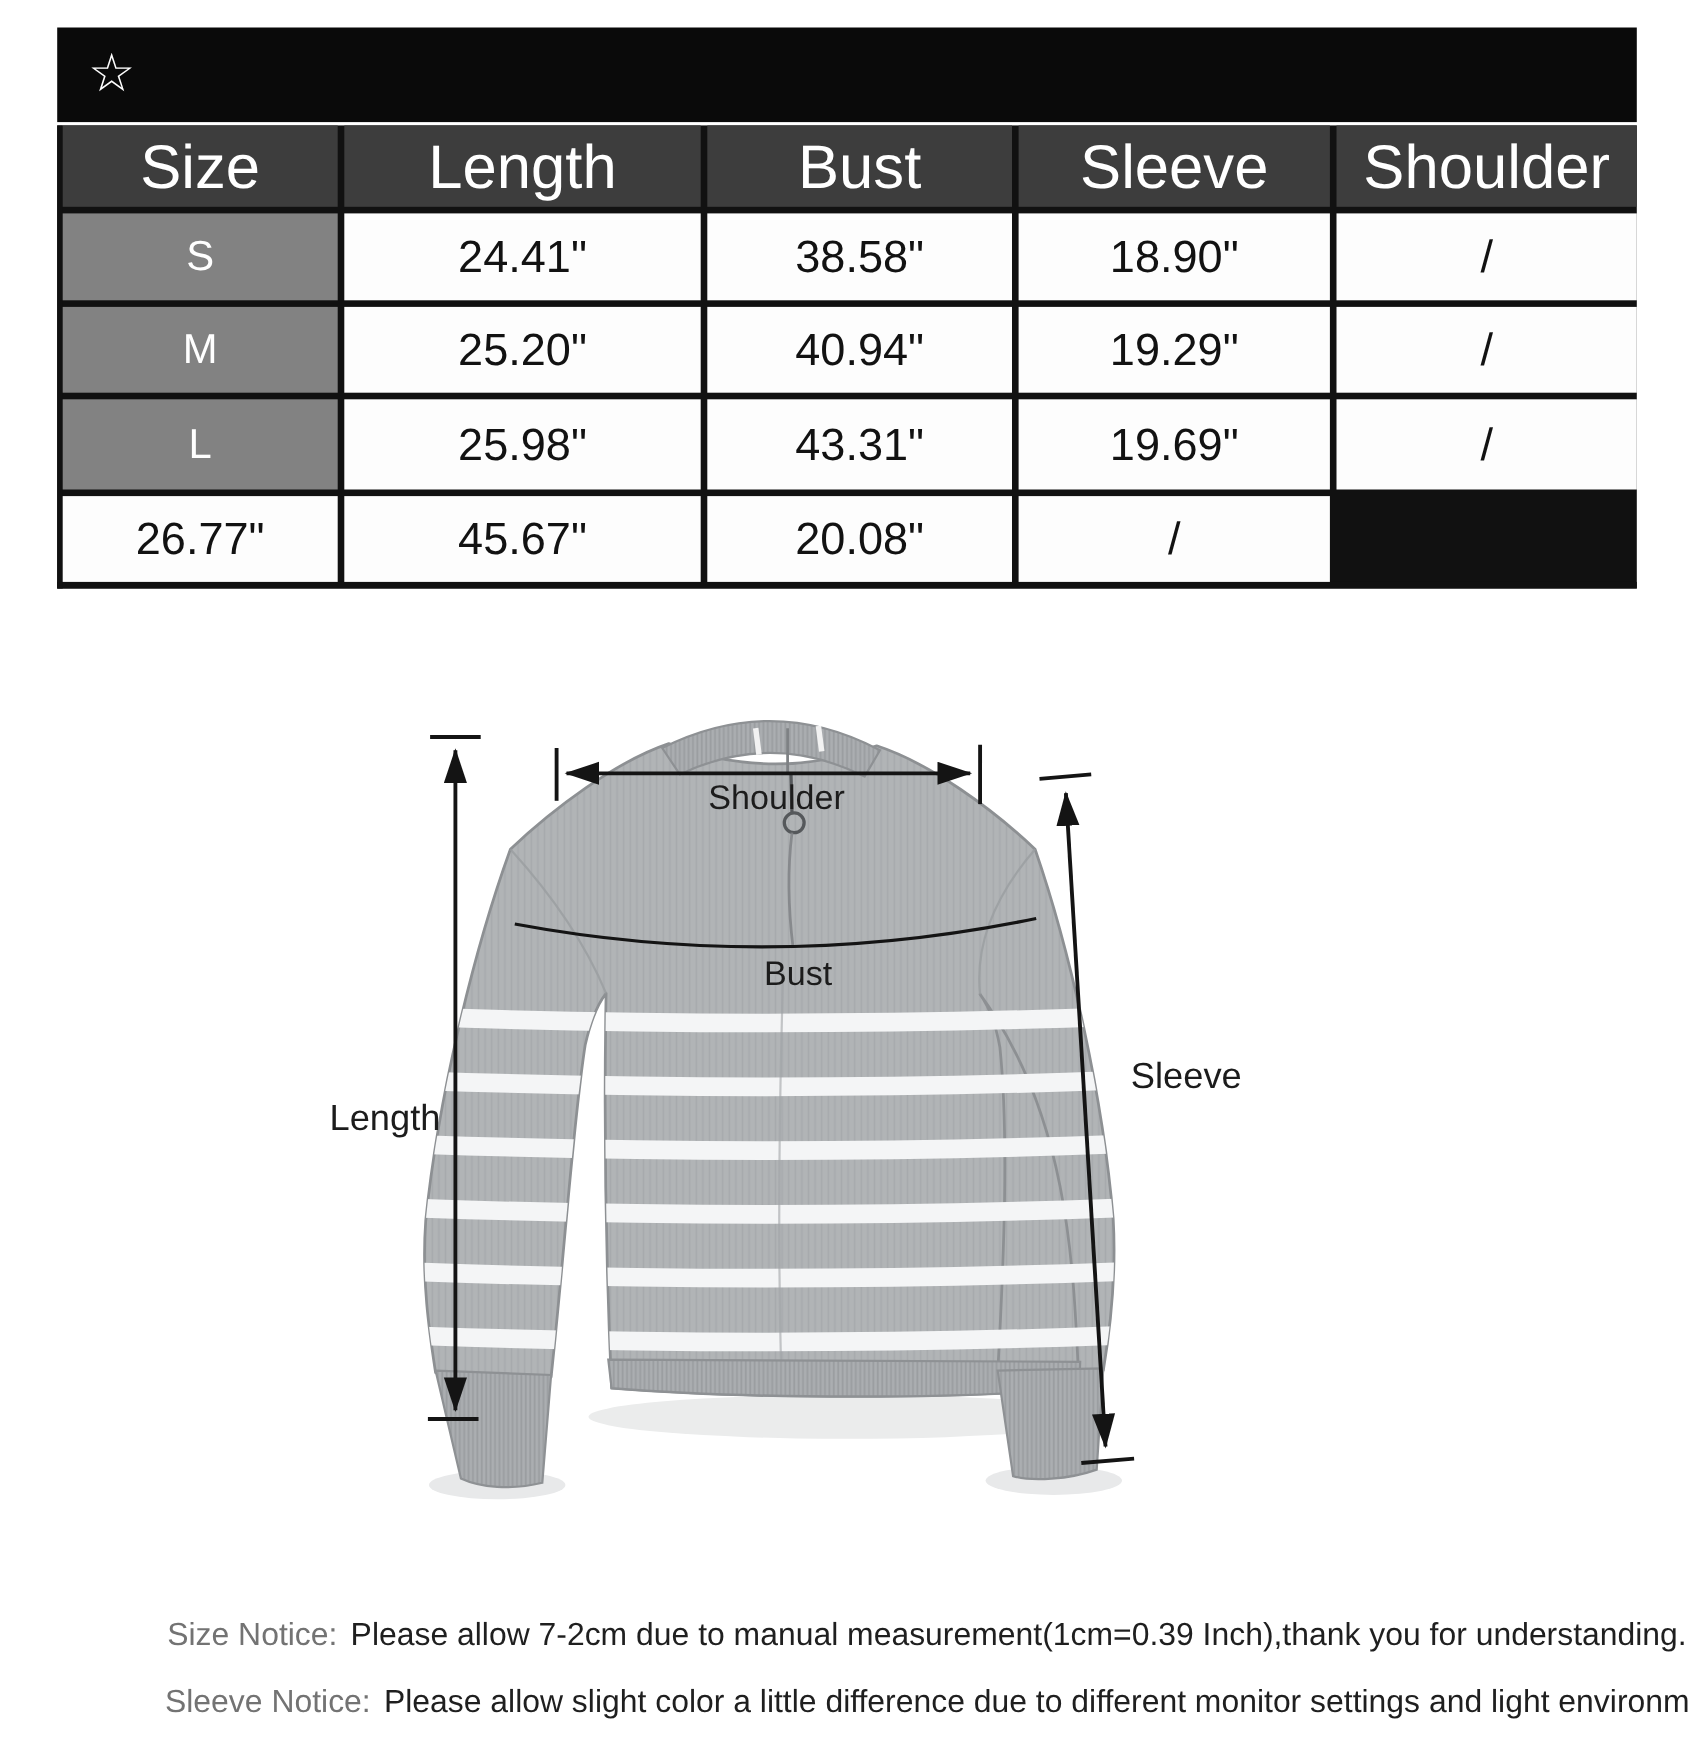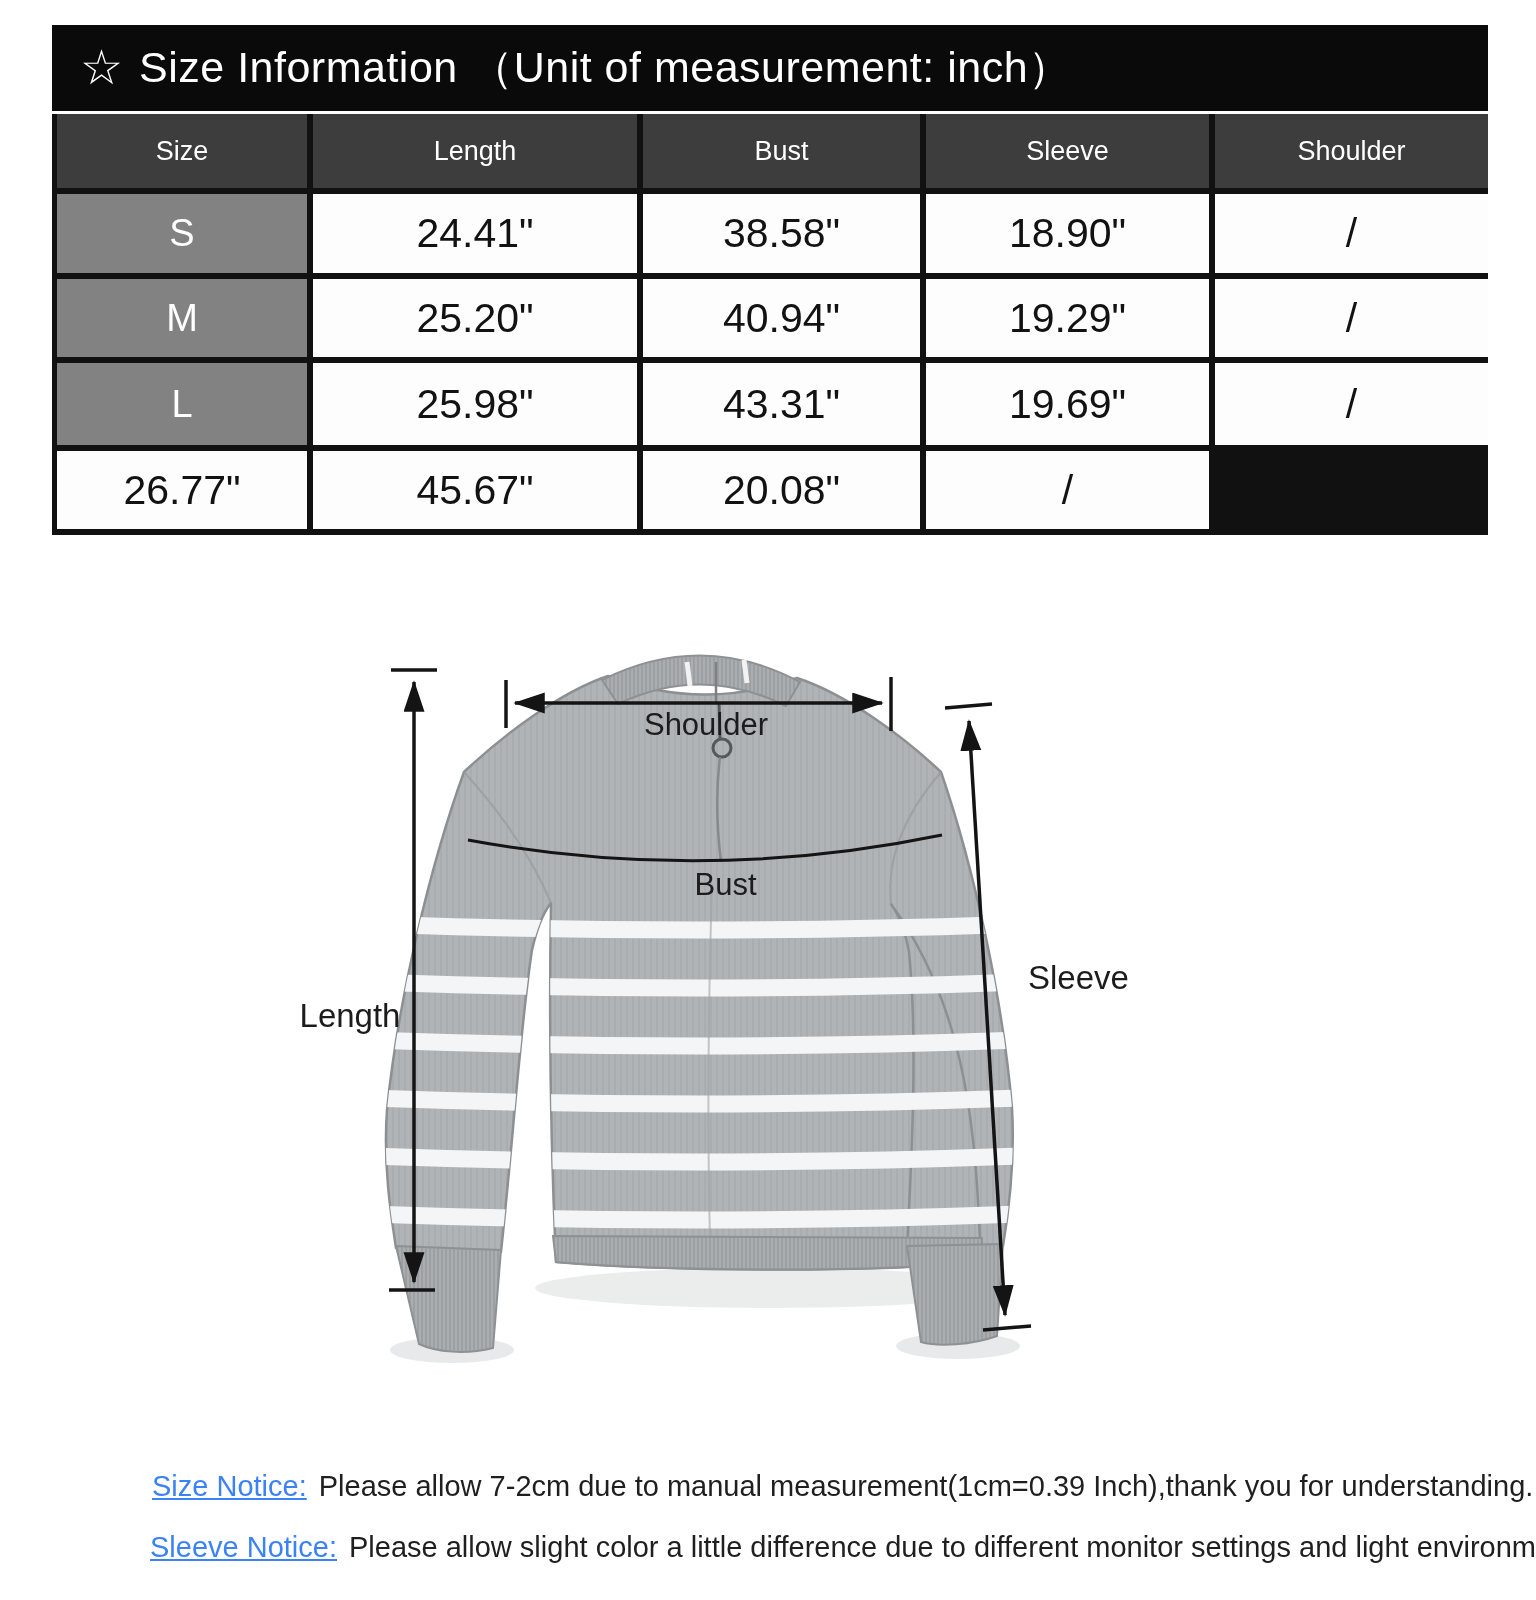--- a/index.html
+++ b/index.html
@@ -15,48 +15,47 @@
   .title-bar .title-text{font-size:43px;letter-spacing:0.5px;white-space:nowrap;}
 
   
   .size-table{position:absolute;left:52px;top:114px;width:1436px;
     display:grid;box-sizing:border-box;
     grid-template-columns:250px 324px 277px 283px 273px;
     grid-template-rows:74px 79px 78px 82px 78px;
     gap:6px;background:#111111;
     border-left:5px solid #111111;border-bottom:6px solid #111111;}
   .cell{display:flex;align-items:center;justify-content:center;}
-  .col-header{background:#3d3d3d;color:#ffffff;font-size:27px;}
+  .col-header{background:#3d3d3d;color:#ffffff;font-size:56px;}
   .size-cell{background:#828282;color:#ffffff;font-size:38px;}
   .data-cell{background:#fdfdfd;color:#121212;font-size:41px;}
 
   
   .diagram{position:absolute;left:270px;top:628px;width:935px;height:775px;}
   .diagram svg{position:absolute;left:0;top:0;}
   .diag-label{position:absolute;color:#1c1c1c;font-size:31px;line-height:1.1;
     white-space:nowrap;}
   .lab-shoulder{left:366px;top:80px;width:140px;text-align:center;}
   .lab-bust{left:408px;top:240px;width:95px;text-align:center;}
   .lab-length{left:25px;top:370px;width:110px;text-align:center;font-size:33px;}
   .lab-sleeve{left:758px;top:332px;width:120px;text-align:left;font-size:33px;}
 
   
   .notice{position:absolute;font-size:29px;color:#1f1f1f;white-space:nowrap;}
   .notice-size{left:152px;top:1470px;}
   .notice-colour{left:150px;top:1531px;}
-  .notice-label{color:#3b82f6;margin-right:12px;text-decoration:underline;}
+  .notice-label{color:#737373;margin-right:12px;}
 </style>
 </head>
 <body>
 
 <div class="page">
 
   <div class="title-bar">
     <span class="star">☆</span>
-    <span class="title-text">Size Information （Unit of measurement: inch）</span>
   </div>
 
   <div class="size-table">
     <div class="cell col-header">Size</div>
     <div class="cell col-header">Length</div>
     <div class="cell col-header">Bust</div>
     <div class="cell col-header">Sleeve</div>
     <div class="cell col-header">Shoulder</div>
 
     <div class="cell size-cell">S</div>

